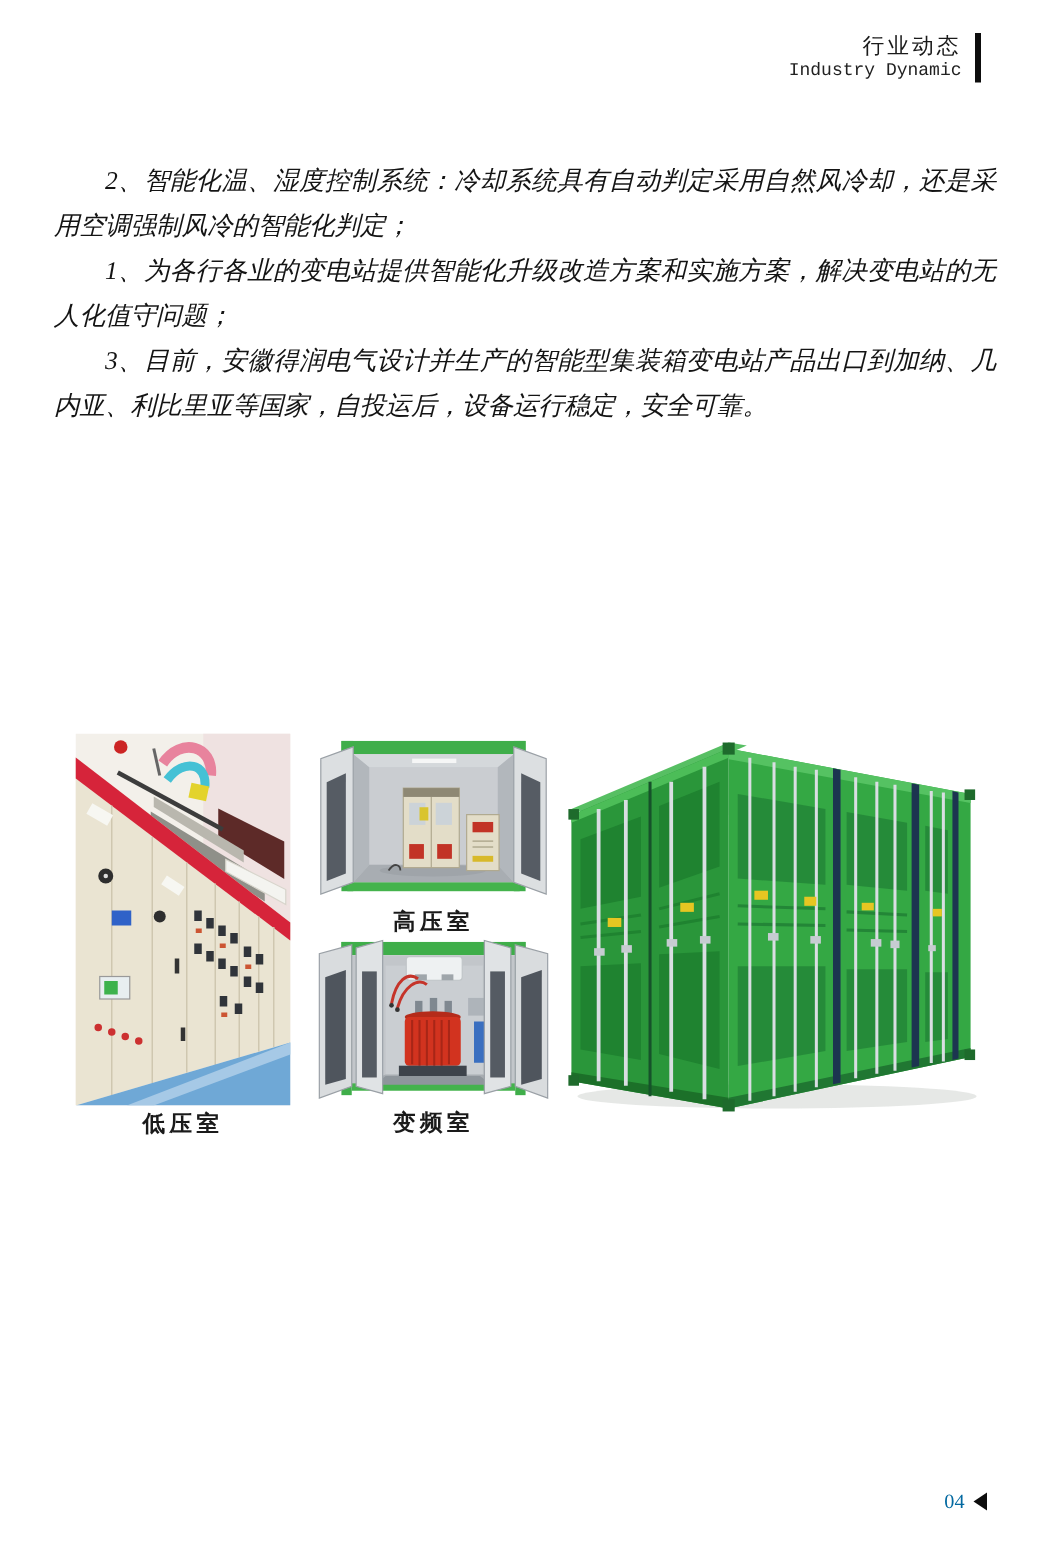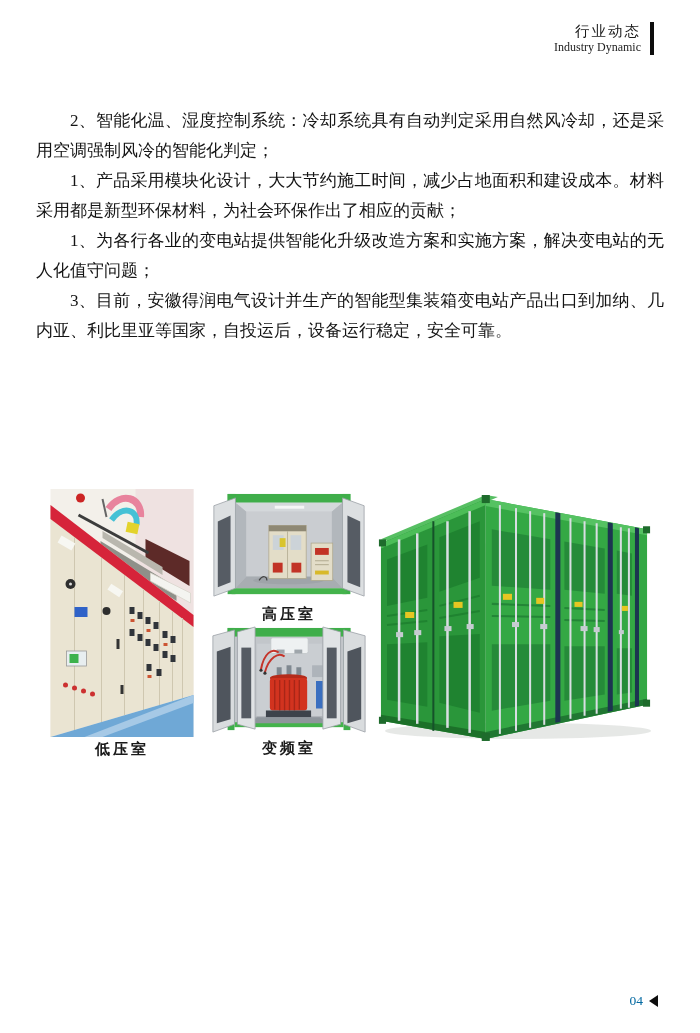--- a/index.html
+++ b/index.html
@@ -3,26 +3,26 @@
 <meta charset="utf-8">
 <style>
   html,body{margin:0;padding:0;background:#fff;}
   .page{position:relative;width:684px;height:1033px;background:#ffffff;overflow:hidden;
         font-family:"Liberation Serif","DejaVu Serif",serif;color:#141414;}
 
   
   .hdr{position:absolute;top:22px;right:30px;display:flex;align-items:stretch;gap:9px;}
   .hdr-titles{text-align:right;line-height:1.25;}
   .hdr-cn{font-size:14.5px;letter-spacing:2px;color:#1a1a1a;}
-  .hdr-en{font-size:12px;font-family:Liberation Serif, serif;color:#222;}
+  .hdr-en{font-size:12px;font-family:Liberation Mono, monospace;color:#222;}
   .hdr-bar{width:4px;background:#0d0d0d;}
 
   
   .article{position:absolute;top:106px;left:36px;width:628px;
-           font-size:17px;line-height:30px;text-align:justify;text-justify:inter-ideograph;}
+           font-size:17px;line-height:30px;text-align:justify;text-justify:inter-ideograph;font-style:italic;}
   .article p{margin:0;}
   .indent{text-indent:2em;}
 
   
   .figs{position:absolute;top:487px;left:36px;width:628px;height:285px;}
   .fig{position:absolute;margin:0;}
   .fig svg{display:block;}
   .figcap{margin-top:3px;text-align:center;font-size:15px;font-weight:bold;
           letter-spacing:3px;color:#1a1a1a;font-family:"Liberation Sans","DejaVu Sans",sans-serif;}
   .fig-left{left:14px;top:2px;width:144px;}
@@ -52,21 +52,20 @@
   <div class="hdr">
     <div class="hdr-titles">
       <div class="hdr-cn">行业动态</div>
       <div class="hdr-en">Industry Dynamic</div>
     </div>
     <div class="hdr-bar"></div>
   </div>
 
   <div class="article">
     <p class="indent">2、智能化温、湿度控制系统：冷却系统具有自动判定采用自然风冷却，还是采用空调强制风冷的智能化判定；</p>
-    <p class="indent">1、产品采用模块化设计，大大节约施工时间，减少占地面积和建设成本。材料采用都是新型环保材料，为社会环保作出了相应的贡献；</p>
     <p class="indent">1、为各行各业的变电站提供智能化升级改造方案和实施方案，解决变电站的无人化值守问题；</p>
     <p class="indent">3、目前，安徽得润电气设计并生产的智能型集装箱变电站产品出口到加纳、几内亚、利比里亚等国家，自投运后，设备运行稳定，安全可靠。</p>
   </div>
 
   <div class="figs">
 
     <figure class="fig fig-left">
       <svg viewBox="0 0 143 248" width="144" height="248">
         <rect width="143" height="248" fill="#f3f0ea"></rect>
         <rect x="85" y="0" width="58" height="132" fill="#efe2e1"></rect>

